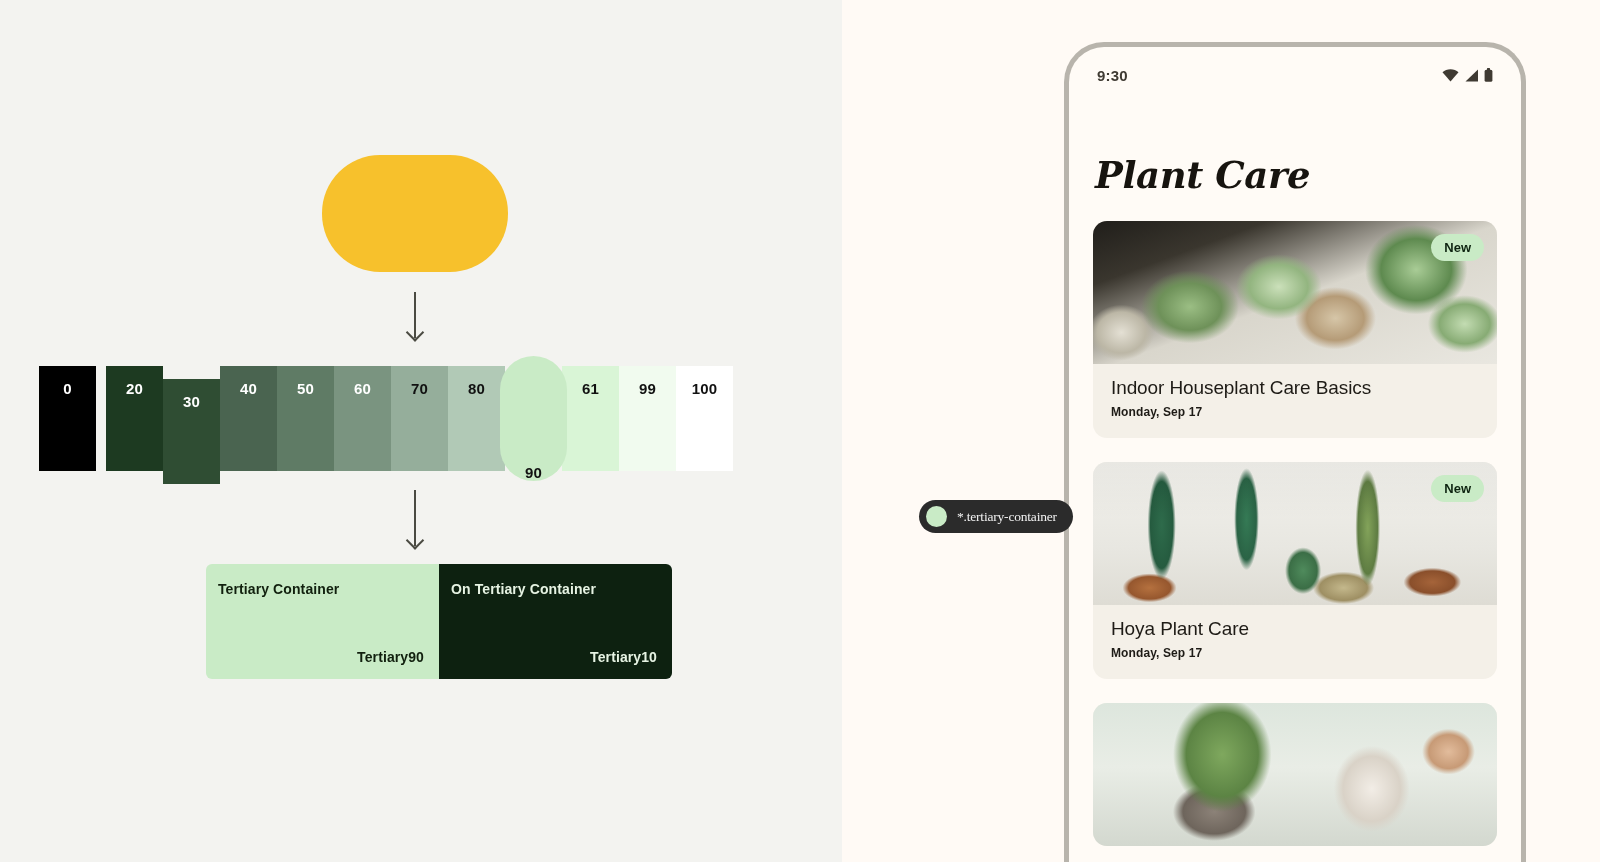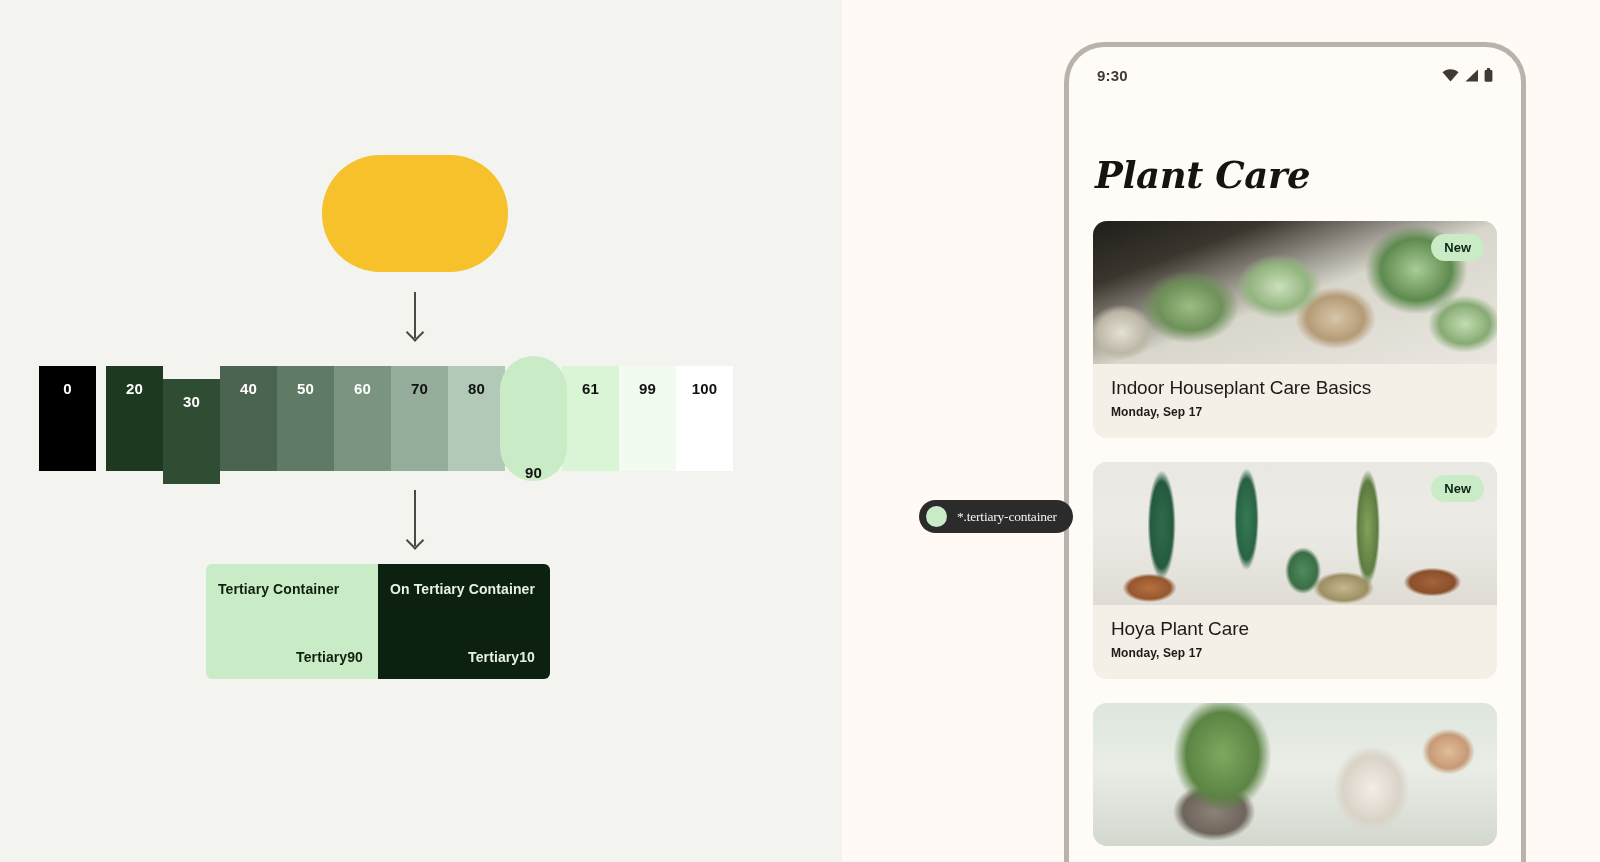--- a/index.html
+++ b/index.html
@@ -66,21 +66,21 @@
     margin-top: -10px;
     border-radius: 46px;
     z-index: 3;
   }
   .tone-gap { width: 10px; height: 105px; }
 
   
   .container-row {
     position: absolute;
     left: 206px; top: 564px;
-    width: 344px; height: 115px;
+    width: 466px; height: 115px;
     display: flex;
     border-radius: 6px;
     overflow: hidden;
   }
   .cbox {
     position: relative;
     width: 50%;
     padding: 17px 15px 14px 12px;
     display: flex;
     flex-direction: column;

